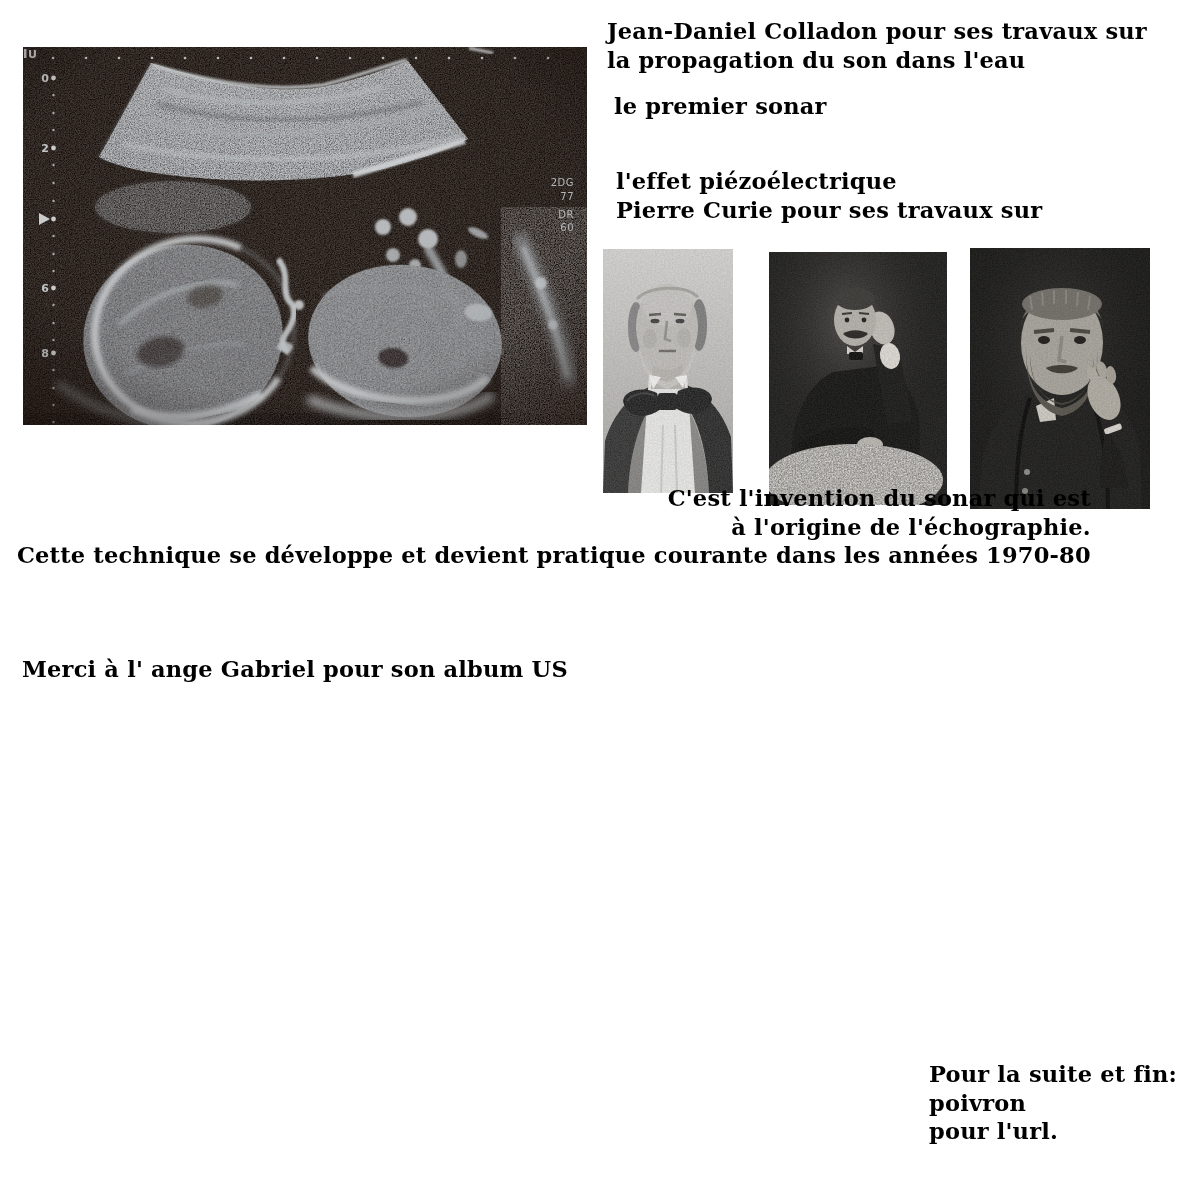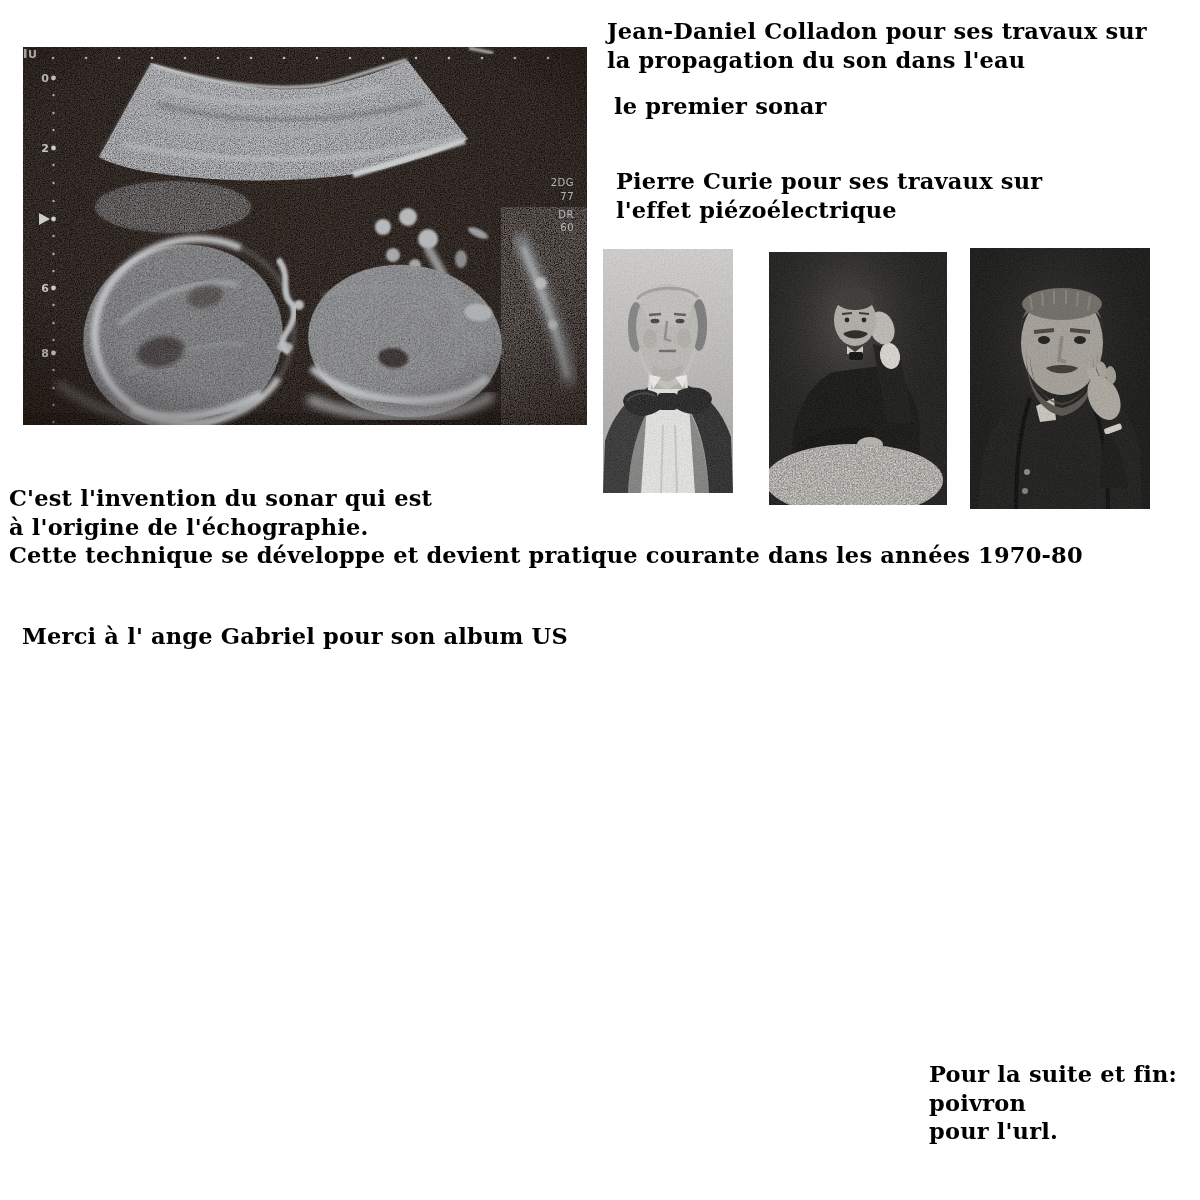--- a/index.html
+++ b/index.html
@@ -190,22 +190,22 @@
   </svg>
 
   <div class="txt" style="left:607px;top:17px;">
     <div>Jean-Daniel Colladon pour ses travaux sur</div>
     <div>la propagation du son dans l'eau</div>
   </div>
   <div class="txt" style="left:614px;top:92px;">
     <div>le premier sonar</div>
   </div>
   <div class="txt" style="left:616px;top:167px;">
+    <div>l'effet piézoélectrique</div>
     <div>Pierre Curie pour ses travaux sur</div>
-    <div>l'effet piézoélectrique</div>
   </div>
 
   <svg style="left:603px;top:249px;" width="130" height="244" viewBox="0 0 130 244">
     <defs>
       <linearGradient id="p1bg" x1="0" y1="0" x2="0" y2="1">
         <stop offset="0%" stop-color="#d2d1cf"></stop>
           <stop offset="100%" stop-color="#a6a4a1"></stop>
       </linearGradient>
     </defs>
     <rect width="130" height="244" fill="url(#p1bg)"></rect>
@@ -340,27 +340,27 @@
       <ellipse cx="123" cy="127" rx="5" ry="9" transform="rotate(-30 123 127)" fill="#b1aca3"></ellipse>
       <ellipse cx="132" cy="122" rx="5" ry="9" transform="rotate(-18 132 122)" fill="#aba69d"></ellipse>
       <ellipse cx="141" cy="127" rx="5" ry="9" transform="rotate(-8 141 127)" fill="#a5a097"></ellipse>
       <rect x="134" y="178" width="18" height="6" rx="2" transform="rotate(-20 143 181)" fill="#d8d5cf"></rect>
       <path d="M140,186 C150,200 156,220 158,240 L130,240 C130,215 132,198 136,186 Z" fill="#161615"></path>
     </g>
     <rect width="180" height="261" filter="url(#grain)" opacity=".07"></rect>
     <rect width="180" height="261" filter="url(#grainDark)" opacity=".14"></rect>
   </svg>
 
-  <div class="txt" style="left:9px;top:484px;">
+  <div class="txt" style="left:17px;top:484px;text-align:right;">
     <div>C'est l'invention du sonar qui est</div>
     <div>à l'origine de l'échographie.</div>
     <div>Cette technique se développe et devient pratique courante dans les années 1970-80</div>
   </div>
 
-  <div class="txt" style="left:22px;top:622px;">
+  <div class="txt" style="left:22px;top:655px;">
     <div>Merci à l' ange Gabriel pour son album US</div>
   </div>
 
   <div class="txt" style="left:929px;top:1060px;">
     <div>Pour la suite et fin:</div>
     <div>poivron</div>
     <div>pour l'url.</div>
   </div>
 
 </div>

